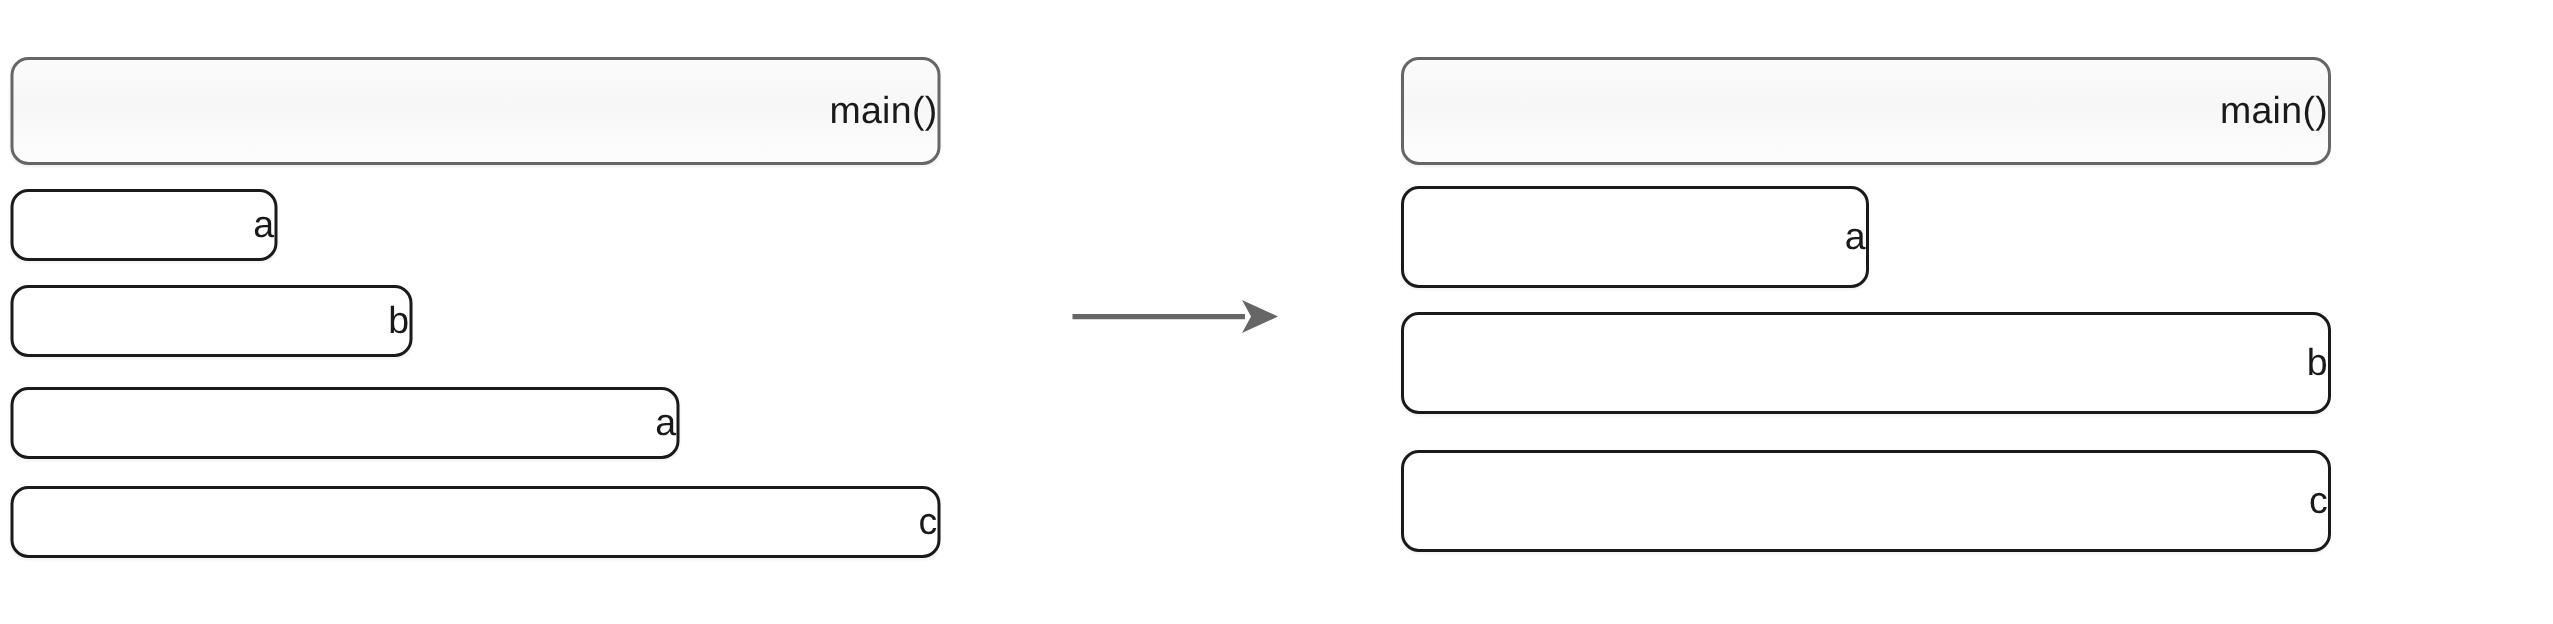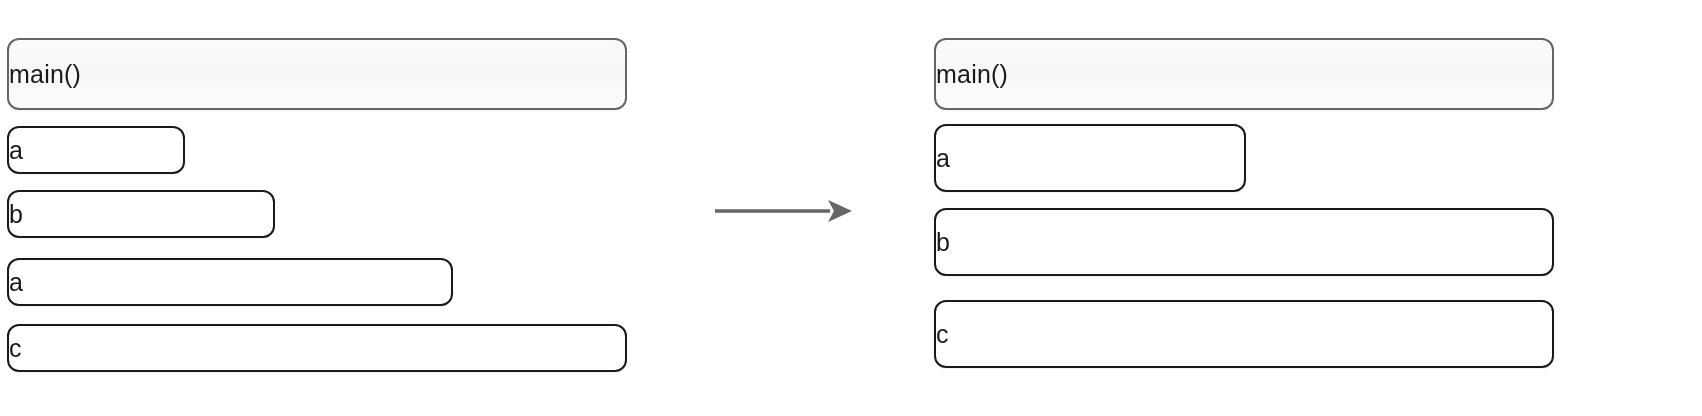--- a/index.html
+++ b/index.html
@@ -28,21 +28,21 @@
   #panel-after  { left: 900px; width: 802px; }
 
   .bar {
     position: absolute;
     box-sizing: border-box;
     border-style: solid;
     border-width: 2px;
     border-radius: 12px;
     display: flex;
     align-items: center;
-    justify-content: flex-start;
+    justify-content: flex-end;
     font-size: 25px;
     line-height: 1;
     color: #1a1a1a;
     letter-spacing: 0.2px;
     box-shadow: 0 1px 2px rgba(0,0,0,0.06);
   }
   .bar .bar-label {
     pointer-events: none;
     white-space: nowrap;
   }

